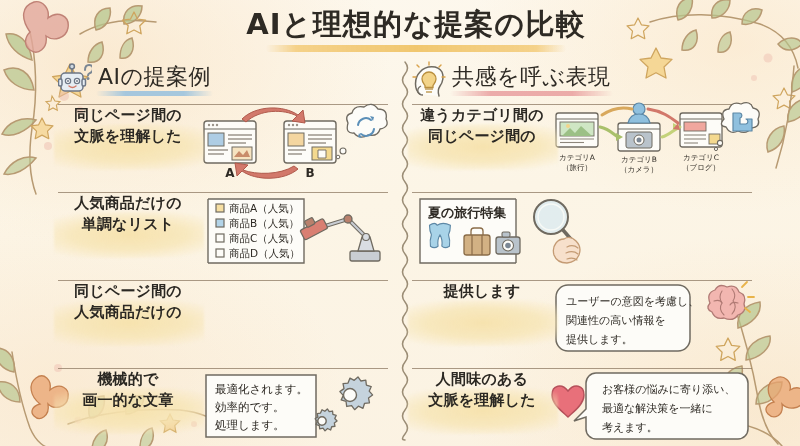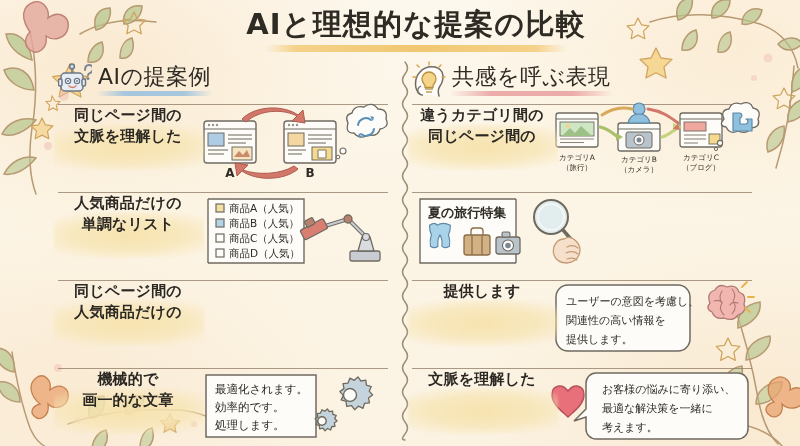--- a/index.html
+++ b/index.html
@@ -629,20 +629,21 @@
             </g>
           </g>
         </svg>
       </div>
     </div>
     <div class="hrule"></div>
 
     <div class="row">
       <div class="row-label">
         <span class="hl"></span>
+        <div>人間味のある</div>
         <div>文脈を理解した</div>
       </div>
       <div class="row-art">
         <svg width="200" height="76" viewBox="0 0 200 76">
           <g>
             <path d="M16 16 C10 8 0 10 0 20 C0 30 12 38 16 42 C20 38 32 30 32 20 C32 10 22 8 16 16Z" transform="translate(0,6)" fill="#e8707a" stroke="#b5505a" stroke-width="1.4"></path>
           </g>
           <g>
             <path d="M44 4 h142 a10 10 0 0 1 10 10 v46 a10 10 0 0 1-10 10 h-142 a10 10 0 0 1-10-10 v-12 l-12 4 12-12 v-26 a10 10 0 0 1 10-10Z" fill="#fdfcf8" stroke="#6f6a60" stroke-width="1.5"></path>
             <text x="50" y="24" font-family="'DejaVu Sans',sans-serif" font-size="11" fill="#2e2a24">お客様の悩みに寄り添い、</text>

